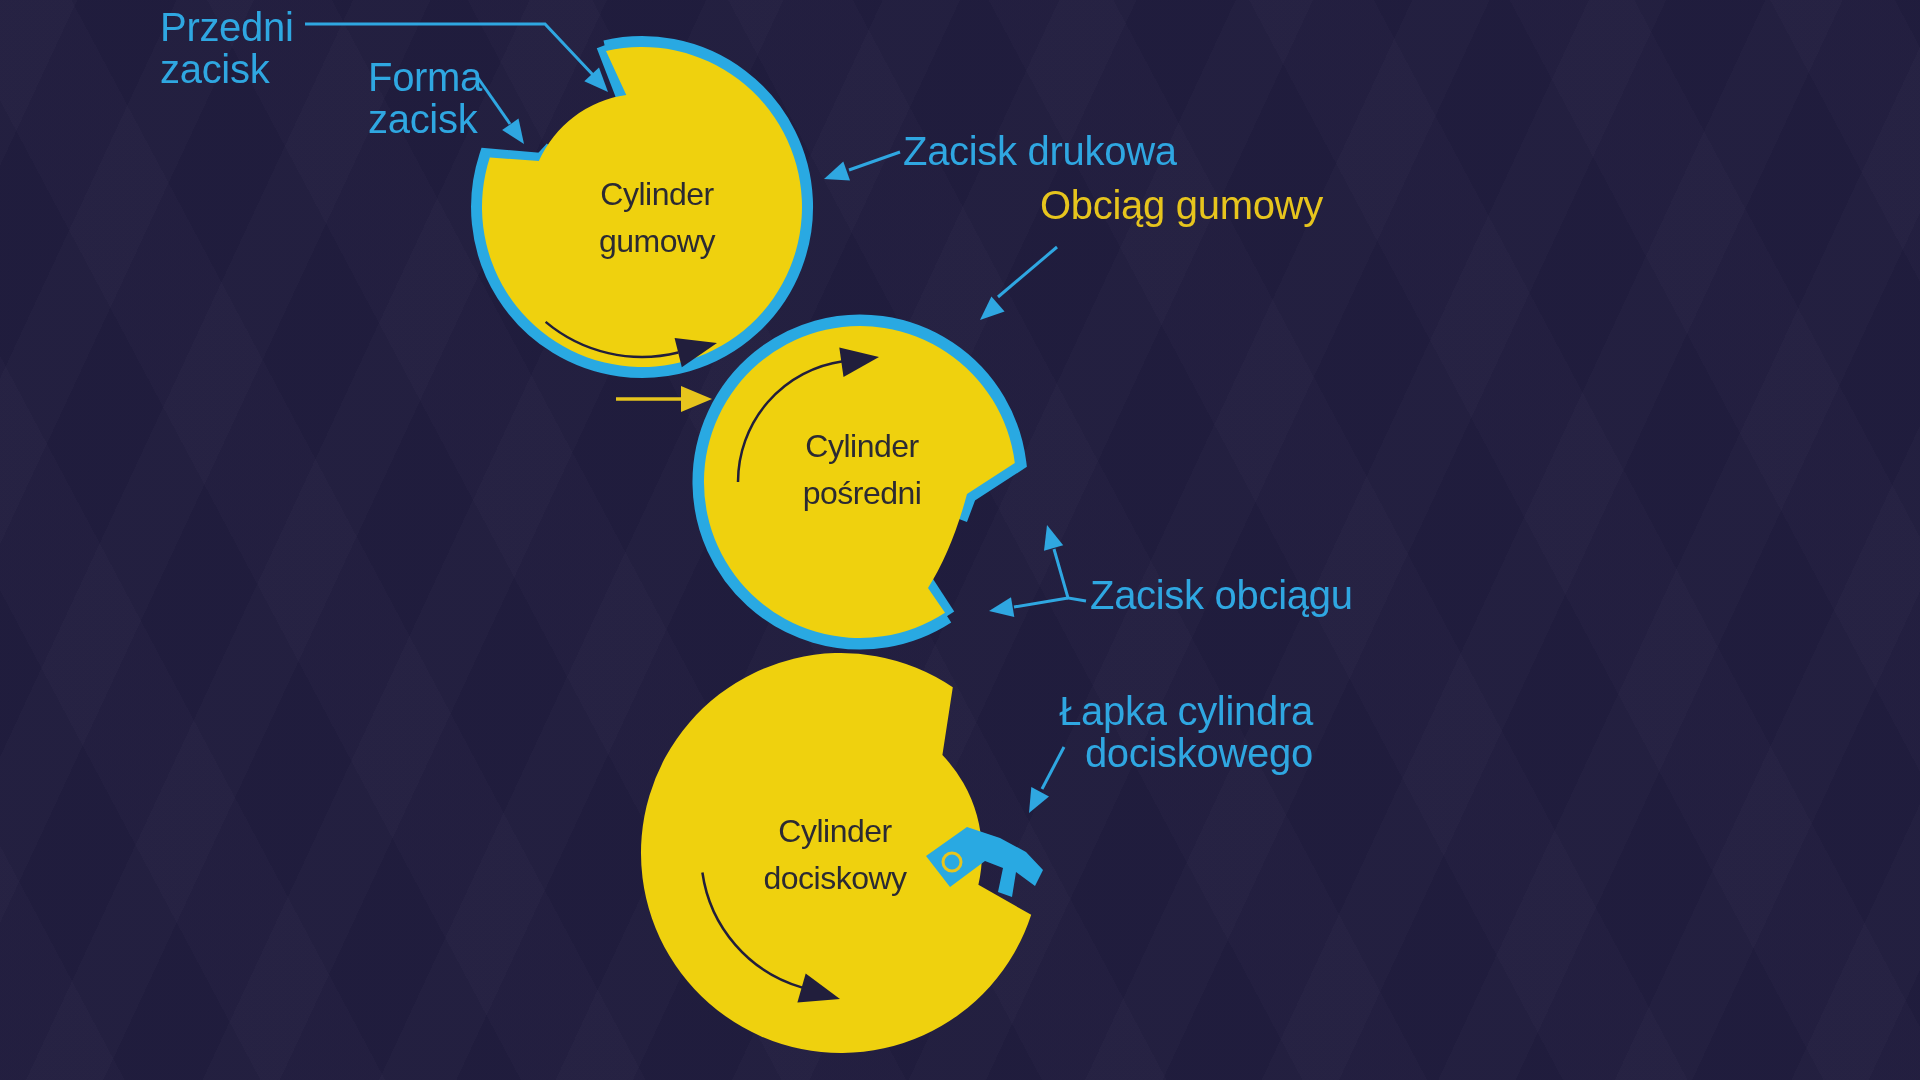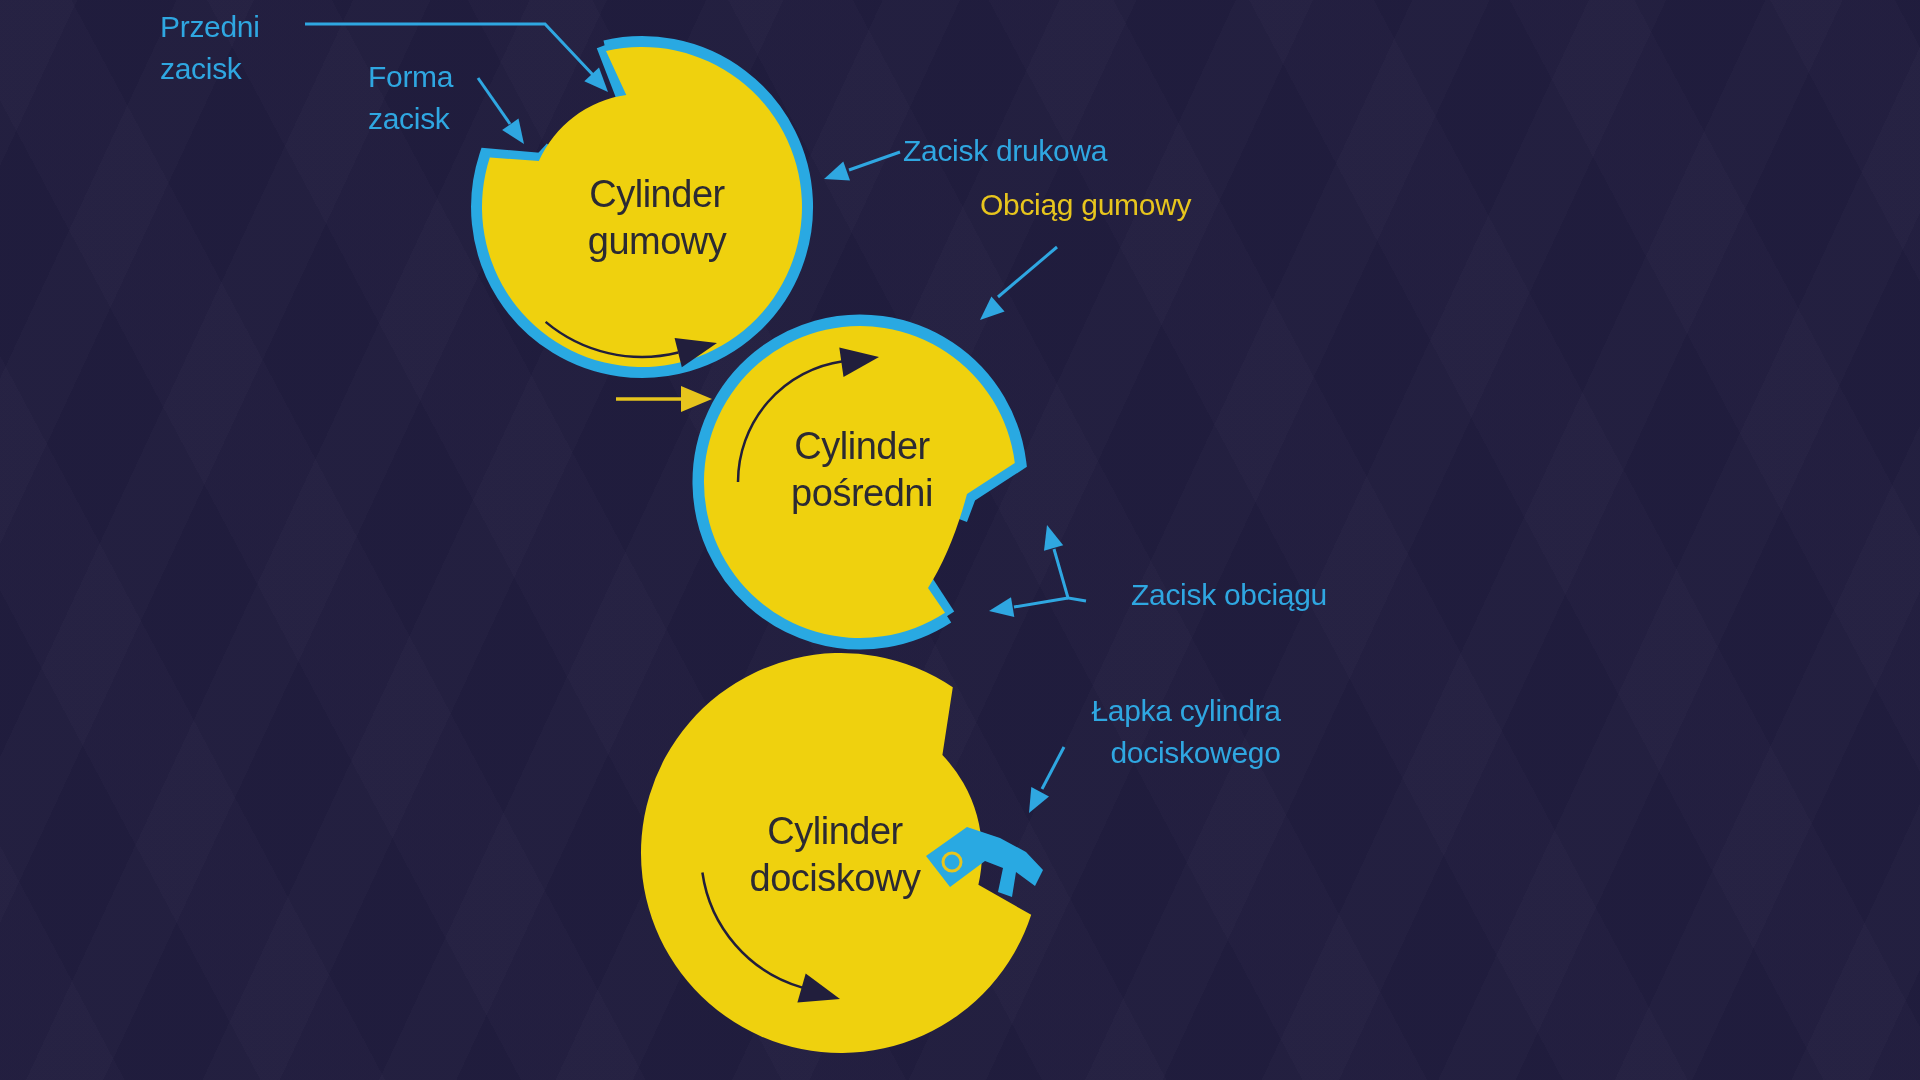--- a/index.html
+++ b/index.html
@@ -10,26 +10,26 @@
   .stage{
     position:relative;width:1920px;height:1080px;overflow:hidden;
     font-family:"Liberation Sans","DejaVu Sans",sans-serif;
     background:
       repeating-linear-gradient(115deg, rgba(255,255,255,0.012) 0 70px, rgba(0,0,0,0.02) 70px 160px),
       repeating-linear-gradient(62deg, rgba(255,255,255,0.01) 0 110px, rgba(0,0,0,0.016) 110px 230px),
       var(--bg);
   }
   svg.art{position:absolute;left:0;top:0;}
   .lbl{
-    position:absolute;font-size:30px;line-height:42px;color:var(--label-blue);
+    position:absolute;font-size:40px;line-height:42px;color:var(--label-blue);
     white-space:nowrap;letter-spacing:-0.3px;
   }
   .lbl.yellow{color:var(--label-yellow);}
   .cyl-name{
-    position:absolute;font-size:38px;line-height:47px;color:var(--dark-text);
+    position:absolute;font-size:32px;line-height:47px;color:var(--dark-text);
     text-align:center;transform:translateX(-50%);white-space:nowrap;letter-spacing:-0.5px;
   }
   .centered{transform:translateX(-50%);text-align:right;}
 </style>
 </head>
 <body>
 
 <div class="stage">
 
   <svg class="art" width="1920" height="1080" viewBox="0 0 1920 1080">
@@ -86,23 +86,23 @@
     <div>zacisk</div>
   </div>
 
   <div class="lbl" style="left:368px;top:56px;">
     <div>Forma</div>
     <div>zacisk</div>
   </div>
 
   <div class="lbl" style="left:903px;top:130px;">Zacisk drukowa</div>
 
-  <div class="lbl yellow" style="left:980px;top:184px;text-align:center;">Obciąg gumowy</div>
+  <div class="lbl yellow" style="left:1040px;top:184px;text-align:center;">Obciąg gumowy</div>
 
-  <div class="lbl" style="left:1131px;top:574px;">Zacisk obciągu</div>
+  <div class="lbl" style="left:1090px;top:574px;">Zacisk obciągu</div>
 
   <div class="lbl centered" style="left:1186px;top:690px;">
     <div>Łapka cylindra</div>
     <div>dociskowego</div>
   </div>
 
   <div class="cyl-name" style="left:657px;top:171px;">
     <div>Cylinder</div>
     <div>gumowy</div>
   </div>

